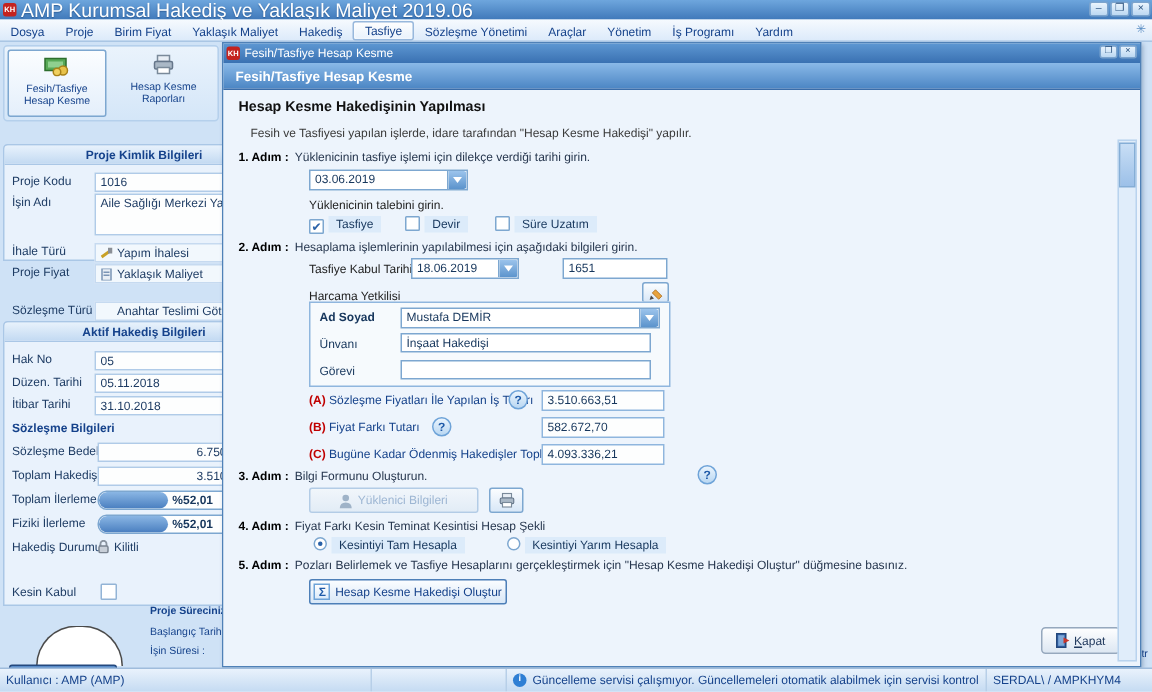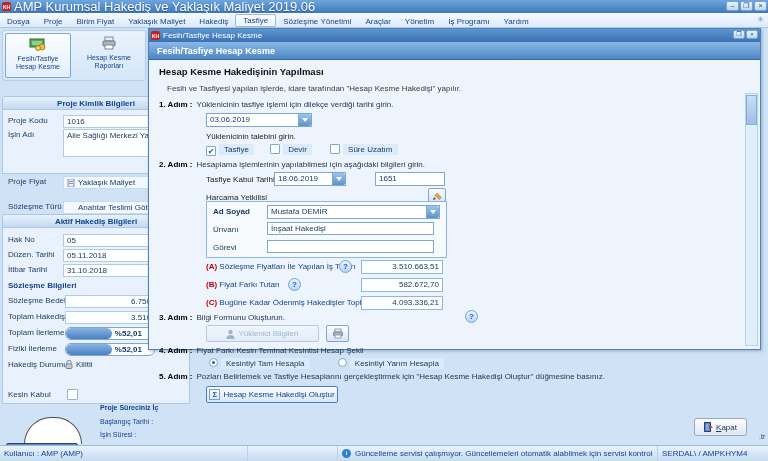--- a/index.html
+++ b/index.html
@@ -48,21 +48,21 @@
   .cb { position:absolute; width:11px; height:11px; background:#fff; border:1px solid #93b4d6; border-radius:1px;}
   .mini-ic { display:inline-block; vertical-align:middle; margin-right:3px;}
 
   .gauge-dome { position:absolute; left:24px; top:417px; width:58px; height:27px; background:#fff;
     border:1px solid #4a4a4a; border-bottom:none; border-radius:29px 29px 0 0; z-index:1;}
   .gauge-base { position:absolute; left:6px; top:443px; width:72px; height:8px; background:linear-gradient(#5b8ecb,#2f5e9e);
     border:1px solid #24497e; border-radius:2px; z-index:1;}
   .proc-txt { position:absolute; left:100px; white-space:nowrap; color:#15428b; font-size:7px; z-index:1;}
 
   
-  .dialog { position:absolute; left:148px; top:28px; width:613px; height:322px; border:1px solid #4f81b7;
+  .dialog { position:absolute; left:148px; top:28px; width:613px; height:417px; border:1px solid #4f81b7;
     background:#edf4fc; z-index:5; box-shadow:1px 1px 3px rgba(40,70,110,.35);}
   .dtitle { position:absolute; left:0; top:0; right:0; height:13px; background:linear-gradient(#5d97d2,#3a71b2);
     display:flex; align-items:center; gap:3px; padding:0 2px;}
   .dtitle .t { color:#fff; font-size:8px; white-space:nowrap;}
   .dbtns { position:absolute; right:2px; top:1px; display:flex; gap:1px;}
   .dheader { position:absolute; left:0; top:13px; right:0; height:18px; background:linear-gradient(#8ab9e8,#4c86c4);
     color:#fff; font-weight:bold; font-size:9px; line-height:18px; padding-left:8px; border-bottom:1px solid #3a6ca8;}
   .dcontent { position:absolute; left:0; top:31px; right:0; bottom:0; background:#edf4fc;}
 
   .dc-head { position:absolute; left:10px; top:6px; font-size:9.5px; font-weight:bold; color:#111;}
@@ -82,21 +82,21 @@
   .opt-lbl { background:#dcebfa; padding:1px 5px; color:#16365c;}
 
   .groupbox { position:absolute; left:57px; top:141px; width:241px; height:57px; background:#f6fafd; border:1px solid #8fb6de;}
   .g-lbl { position:absolute; left:6px; color:#16365c;}
 
   .help { position:absolute; width:13px; height:13px; border-radius:7px; background:linear-gradient(#eaf4fd,#b9d7f2);
     border:1px solid #6ea3d8; color:#1f5aa8; font-weight:bold; font-size:8px; text-align:center; line-height:11px;}
   .amt-code { font-weight:bold; color:#c00000;}
   .amt-lbl { color:#15428b;}
   .amt-box { position:absolute; left:212px; width:82px; height:14px; background:#fdfefe; border:1px solid #8fb6de;
-    text-align:right; padding:0 3px; line-height:12px; color:#16365c;}
+    text-align:left; padding:0 3px; line-height:12px; color:#16365c;}
 
   .btn { position:absolute; background:linear-gradient(#fbfdff,#d8e7f7); border:1px solid #7da7d0; border-radius:2px;
     display:flex; align-items:center; justify-content:center; gap:3px; color:#15428b;}
   .btn.disabled { color:#9db6d3; background:linear-gradient(#f1f6fb,#e2ecf6); border-color:#b3cce6;}
   .radio { display:inline-block; width:9px; height:9px; border:1px solid #7da7d0; border-radius:50%; background:#fff;
     vertical-align:-1px; margin-right:3px; position:relative;}
   .radio.sel:after { content:""; position:absolute; left:2px; top:2px; width:3px; height:3px; border-radius:50%; background:#2a62a8;}
   .sigma { display:inline-block; width:11px; height:11px; background:linear-gradient(#fefefe,#dcebfa); border:1px solid #6ea3d8;
     color:#1f5aa8; font-weight:bold; font-size:8px; line-height:10px; text-align:center;}
   .kapat-btn { position:absolute; left:545px; top:358px; width:53px; height:18px; background:linear-gradient(#fdfeff,#dde7f2);
@@ -170,20 +170,27 @@
 <div class="panel" style="top:96px; height:78px;">
   <div class="phead">Proje Kimlik Bilgileri</div>
   <div class="frow" style="top:18px;">
     <span class="lbl">Proje Kodu</span>
     <span class="vbox" style="left:60px; width:126px;">1016</span>
   </div>
   <div class="frow" style="top:32px;">
     <span class="lbl">İşin Adı</span>
     <span class="vbox" style="left:60px; width:126px; height:28px;">Aile Sağlığı Merkezi Yapım İş</span>
   </div>
+  <div class="frow" style="top:65px;">
+    <span class="lbl">İhale Türü</span>
+    <span class="vbox flat" style="left:60px; width:126px;"><svg class="mini-ic" width="8" height="8" viewBox="0 0 8 8">
+          <rect x="0" y="3" width="8" height="2" fill="#c9a227" transform="rotate(-35 4 4)"></rect>
+          <rect x="5" y="0" width="3" height="4" fill="#8a8f96"></rect>
+        </svg><span>Yapım İhalesi</span></span>
+  </div>
   <div class="frow" style="top:79px;">
     <span class="lbl">Proje Fiyat</span>
     <span class="vbox flat" style="left:60px; width:126px;"><svg class="mini-ic" width="8" height="8" viewBox="0 0 8 8">
           <rect x="1" y="0" width="6" height="8" fill="#e8eef5" stroke="#7a94b5"></rect>
           <rect x="2" y="2" width="4" height="1" fill="#7a94b5"></rect>
           <rect x="2" y="4" width="4" height="1" fill="#7a94b5"></rect>
         </svg><span>Yaklaşık Maliyet</span></span>
   </div>
   <div class="frow" style="top:93px;margin-top:11px;">
     <span class="lbl">Sözleşme Türü</span>

